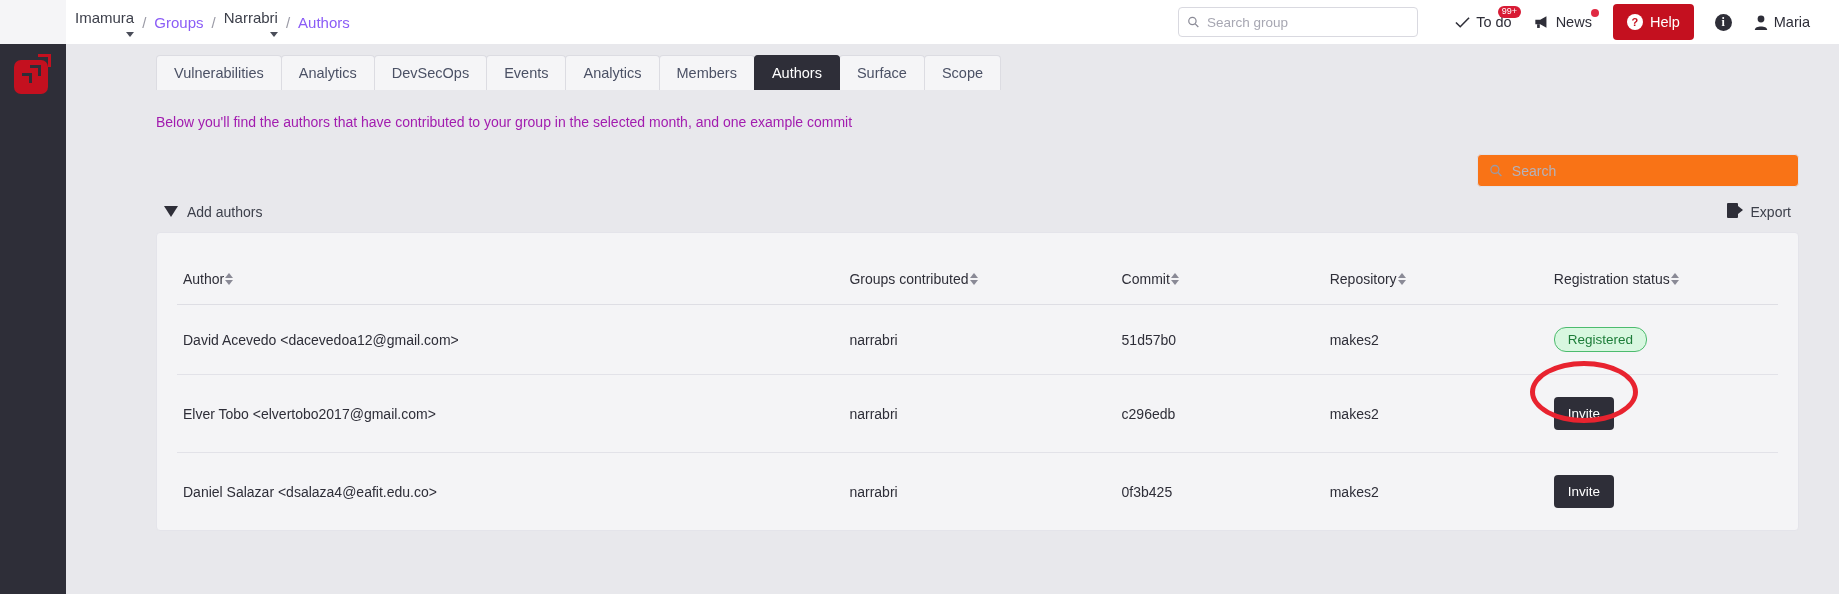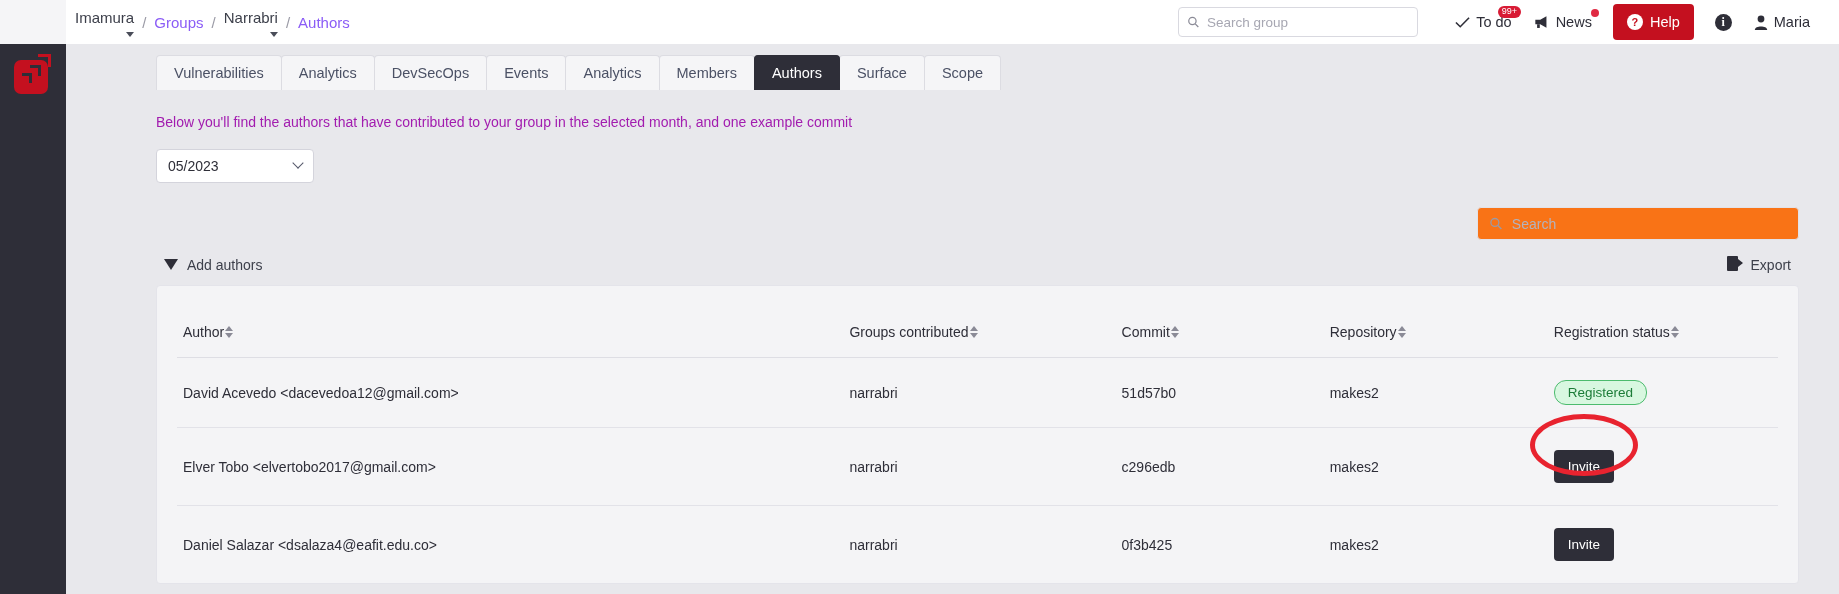--- a/index.html
+++ b/index.html
@@ -306,24 +306,20 @@
         <div class="tab">Members</div>
         <div class="tab active">Authors</div>
         <div class="tab">Surface</div>
         <div class="tab">Scope</div>
       </div>
 
       <div class="panel">
 
         <div class="desc">Below you'll find the authors that have contributed to your group in the selected month, and one example commit</div>
 
-        <div class="month-select">
-          <span>05/2023</span>
-          <span class="chev"></span>
-        </div>
 
         <div class="search-row">
           <div class="table-search">
             <svg width="15" height="15" viewBox="0 0 16 16">
               <circle cx="6.8" cy="6.8" r="4.6" fill="none" stroke="#9a9aa6" stroke-width="1.5"></circle>
               <line x1="10.3" y1="10.3" x2="14.3" y2="14.3" stroke="#9a9aa6" stroke-width="1.7"></line>
             </svg>
             <input type="text" placeholder="Search" style="">
           </div>
         </div>

